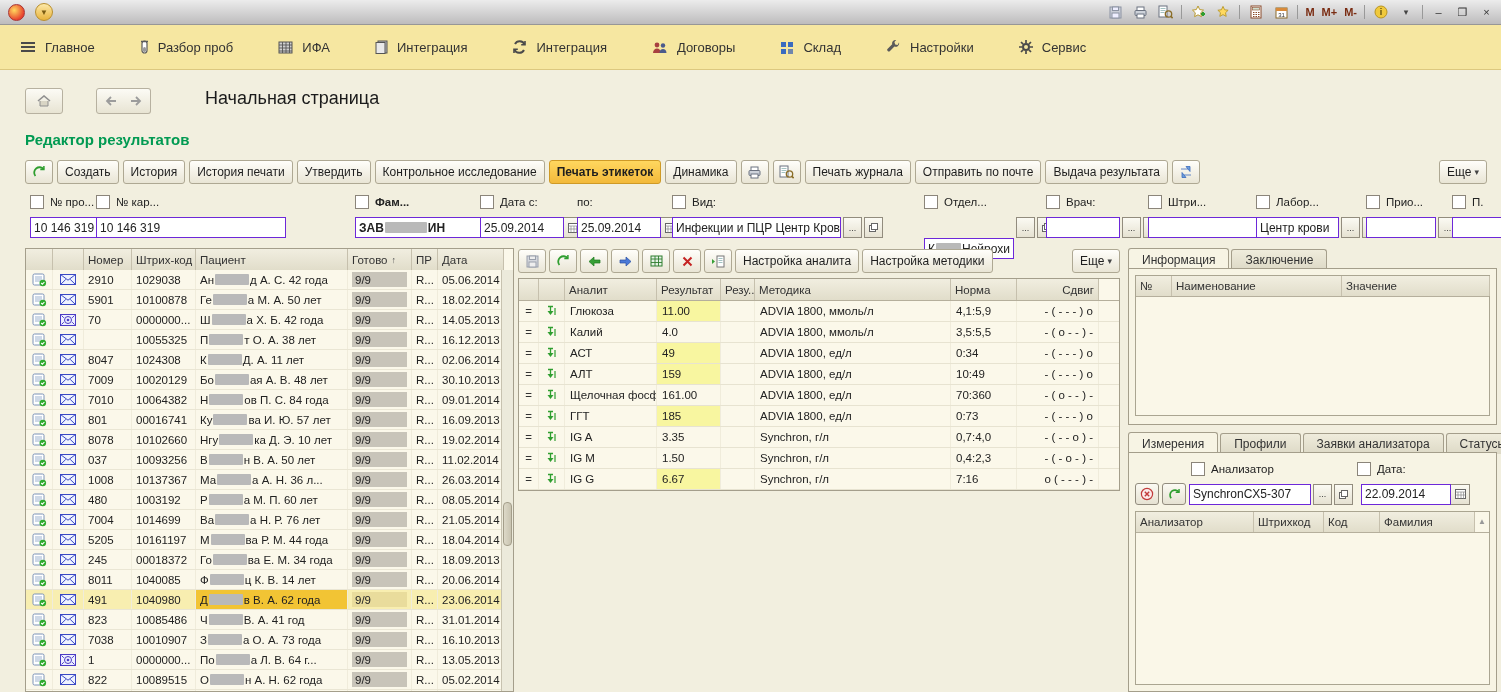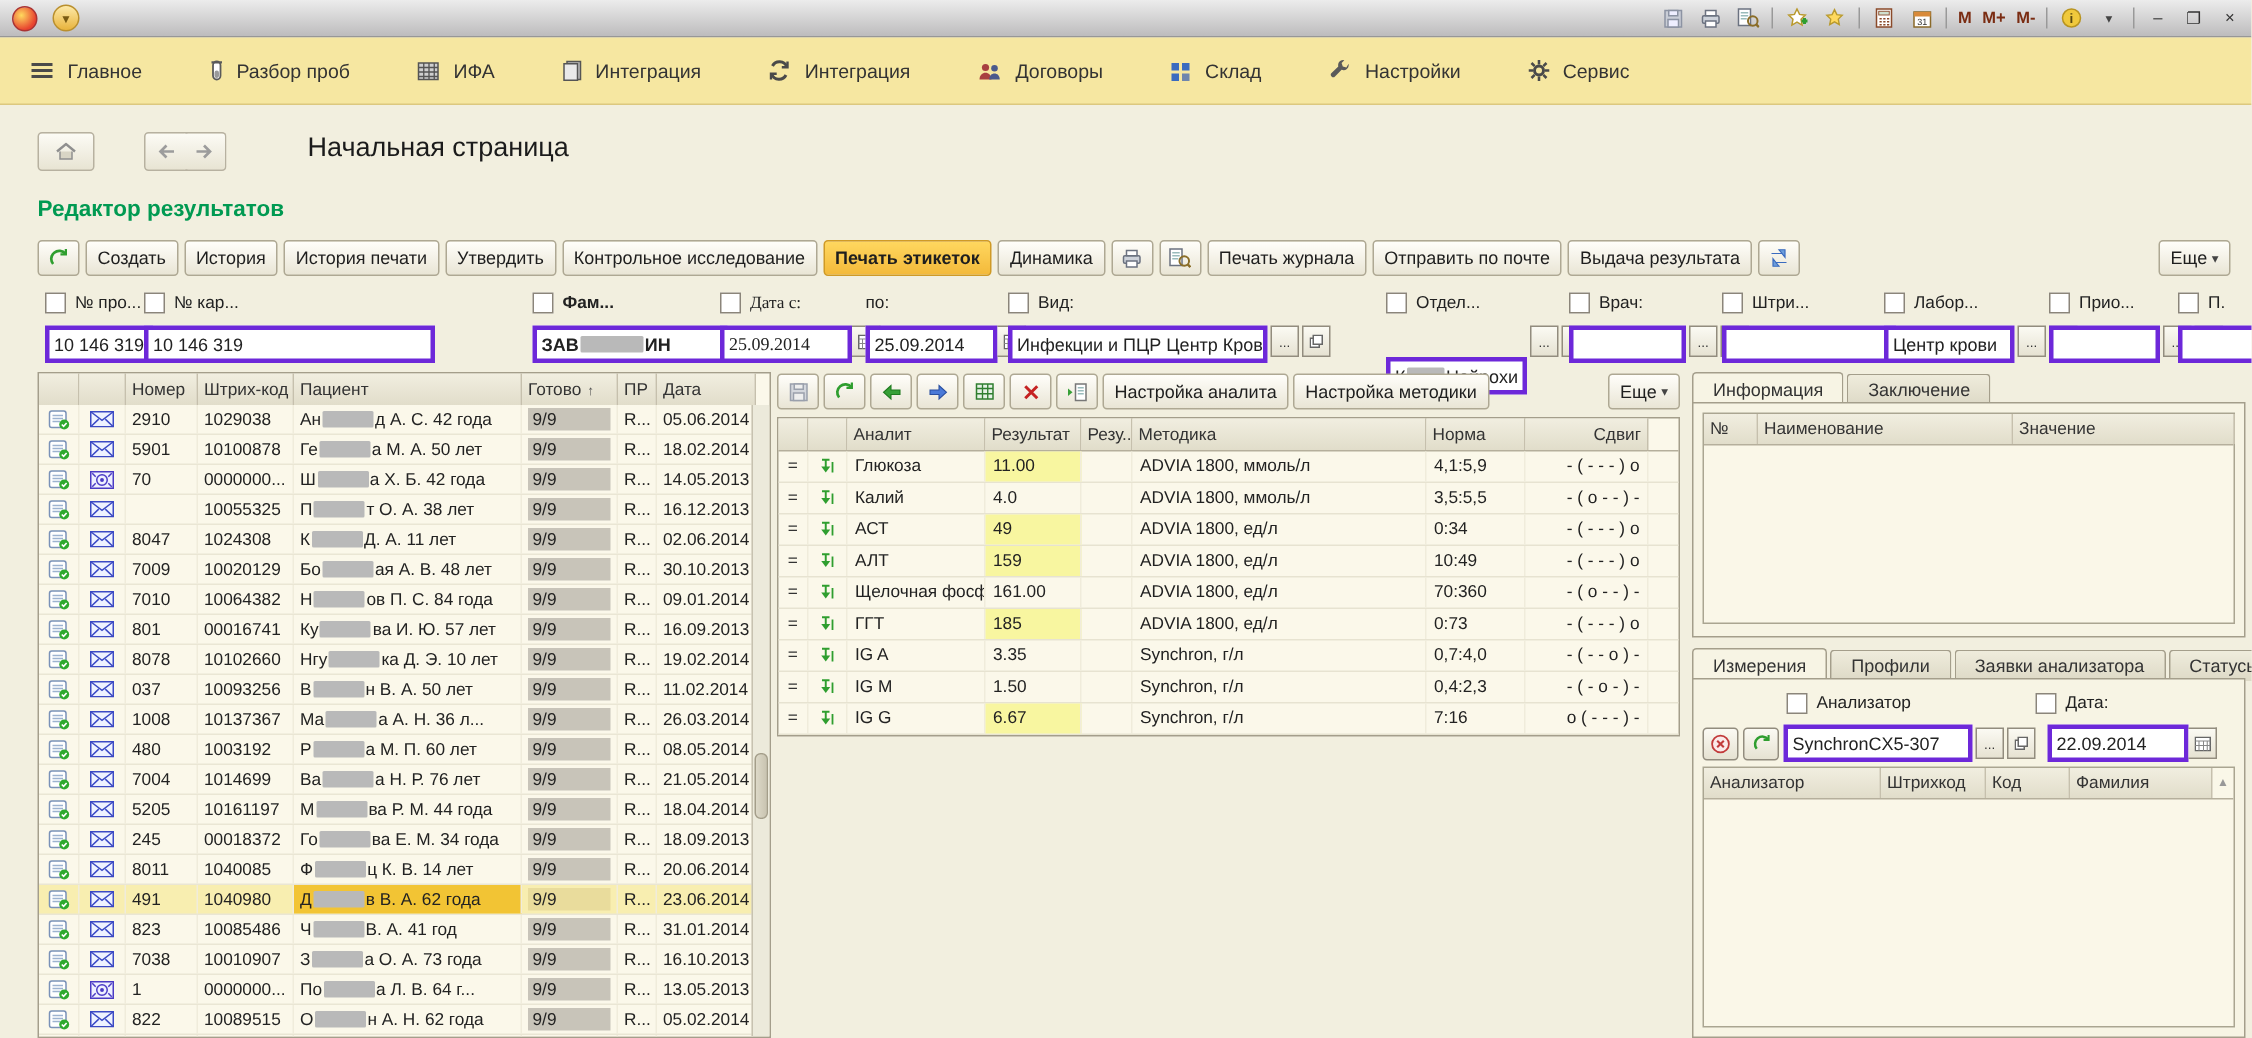--- a/index.html
+++ b/index.html
@@ -36,21 +36,21 @@
     background:linear-gradient(#fffefa,#e9e5d5);font-size:12px;color:#1e1e1e;display:flex;align-items:center;gap:3px}
   .tbtn.iconb{padding:0 4px;min-width:18px;justify-content:center}
   .tbtn.primary{background:linear-gradient(#ffd75f,#f3b93a);border-color:#cf9a26;font-weight:bold}
   .tbtn.more{margin-left:auto}
   .caret{font-size:9px;color:#444}
   
   .fgroup{position:absolute;top:194px;height:48px}
   .fghead{display:flex;align-items:center;gap:6px;height:16px;font-size:11.5px;color:#222}
   .cb{width:12px;height:12px;border:1px solid #8b857a;background:#fff;flex:0 0 auto}
   .frow{display:flex;margin-top:7px}
-  .fld{height:19px;border:3px solid #6d28d9;background:#fff;font-size:12px;padding:0 3px;
+  .fld{height:19px;border:1px solid #6d28d9;background:#fff;font-size:12px;padding:0 3px;
     display:flex;align-items:center;white-space:nowrap;overflow:hidden}
   .btn-sm{width:19px;height:21px;border:1px solid #928c7e;margin-left:2px;box-sizing:border-box;
     background:linear-gradient(#fbfaf3,#e6e2d2);display:flex;align-items:center;justify-content:center;
     font-size:9px;color:#333;flex:0 0 auto}
   .btn-sm.attached{margin-left:0;border-left:none}
   .redact{display:inline-block;height:11px;background:#b9b9b9;border-radius:1px;margin:0 1px;vertical-align:-1px}
   
   .th{background:linear-gradient(#f1eee0,#e1ddca);color:#333;font-size:11.5px;display:flex;align-items:center;
     border-right:1px solid #c6c0ad;padding:0 4px;box-sizing:border-box;height:100%;overflow:hidden;white-space:nowrap}
   
@@ -346,21 +346,21 @@
     </div>
     <div class="fgroup" style="left: 355px; font-weight: bold;">
       <div class="fghead">
         <span class="cb"></span>
         <span>Фам...</span>
       </div>
       <div class="frow">
         <div class="fld" style="width: 118px;">ЗАВ<span class="redact" style="width: 42px;"></span>ИН</div>
       </div>
     </div>
-    <div class="fgroup" style="left: 480px; font-family: Liberation Serif, serif;">
+    <div class="fgroup" style="left: 480px;">
       <div class="fghead">
         <span class="cb"></span>
         <span>Дата с:</span>
       </div>
       <div class="frow">
         <div class="fld" style="width: 76px;">25.09.2014</div>
         <div class="btn-sm attached">
           <svg width="11" height="10" viewBox="0 0 11 10">
             <rect x="0.5" y="0.5" width="10" height="9" fill="#fff" stroke="#666"></rect>
             <path d="M0.5 3h10M3 3v6.5M6 3v6.5M8.5 3v6.5M0.5 6h10" stroke="#888" stroke-width="0.7"></path>

